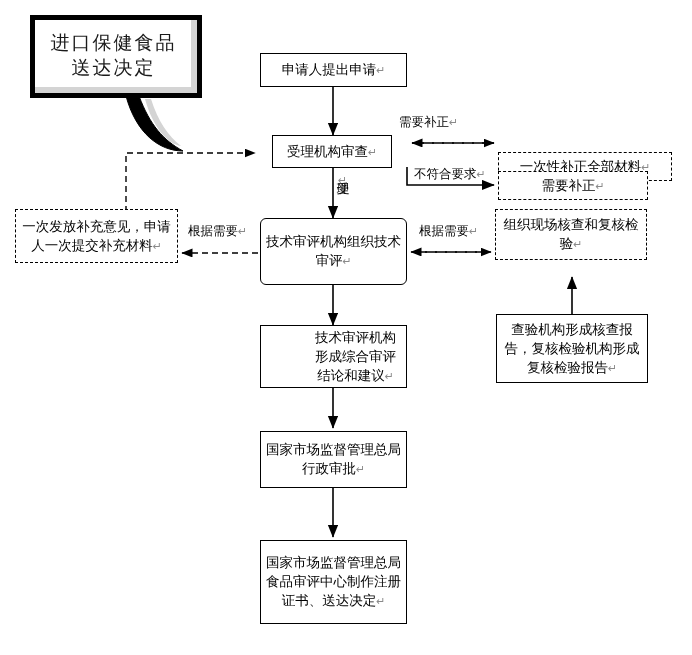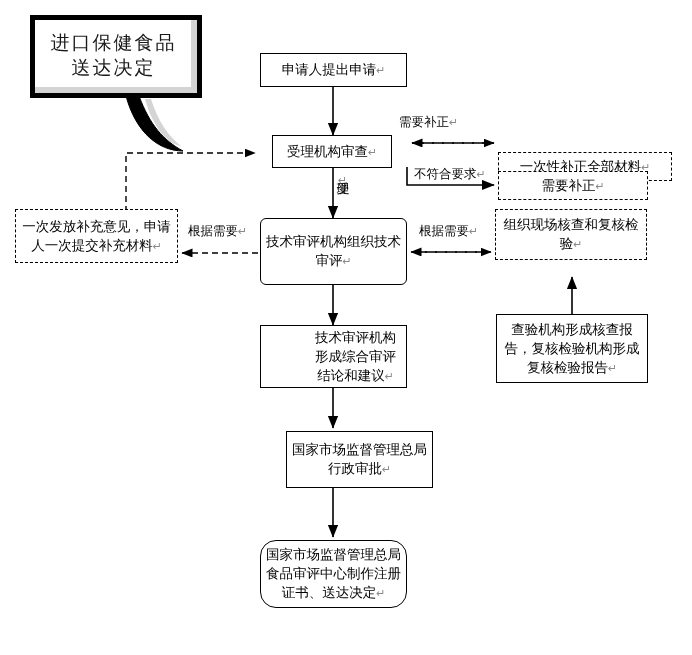--- a/index.html
+++ b/index.html
@@ -170,25 +170,25 @@
   </div>
 
   <div class="node solid-box" style="left:496px; top:314px; width:152px; height:69px;">
     <span class="txt"><span>查验机构形成核查报告，复核检验机构形成复核检验报告</span><span class="pilcrow">↵</span></span>
   </div>
 
   <div class="node solid-box" style="left:260px; top:325px; width:147px; height:63px;padding-left:44px;">
     <span class="txt"><span>技术审评机构形成综合审评结论和建议</span><span class="pilcrow">↵</span></span>
   </div>
 
-  <div class="node solid-box" style="left:260px; top:431px; width:147px; height:57px;margin-left:26px;">
+  <div class="node solid-box" style="left:260px; top:431px; width:147px; height:57px;">
     <span class="txt"><span>国家市场监督管理总局行政审批</span><span class="pilcrow">↵</span></span>
   </div>
 
-  <div class="node solid-box" style="left:260px; top:540px; width:147px; height:68px;border-radius:16px;">
+  <div class="node solid-box" style="left:260px; top:540px; width:147px; height:84px;">
     <span class="txt"><span>国家市场监督管理总局食品审评中心制作注册证书、送达决定</span><span class="pilcrow">↵</span></span>
   </div>
 
   <div class="edge-label" style="left:399px; top:115px;">
     <span>需要补正</span><span class="pilcrow">↵</span>
   </div>
 
   <div class="edge-label" style="left:414px; top:167px;">
     <span>不符合要求</span><span class="pilcrow">↵</span>
   </div>

